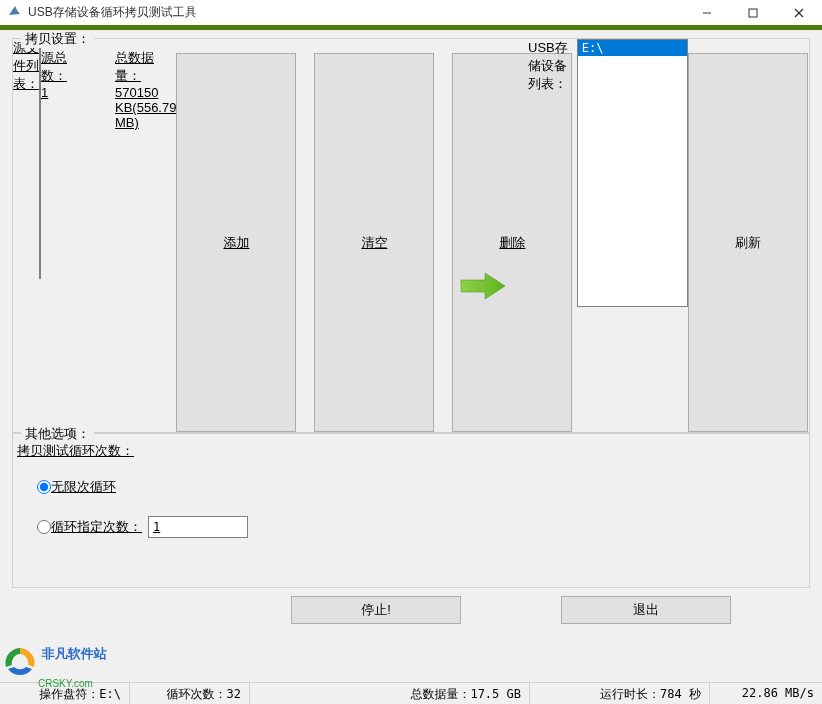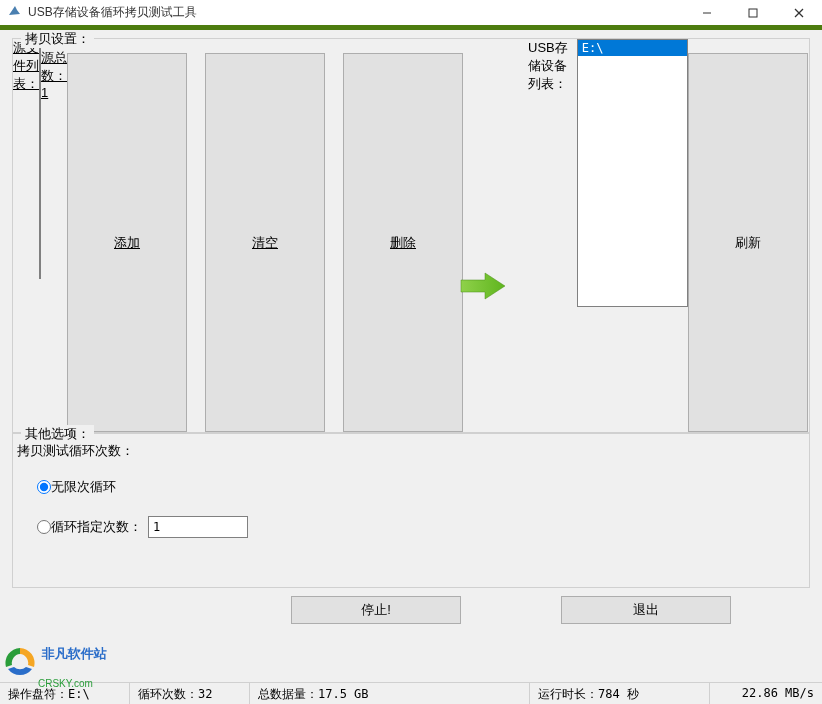--- a/index.html
+++ b/index.html
@@ -150,20 +150,21 @@
     }
     .arrow-wrap {
       width: 50px;
       display: flex;
       align-items: center;
       justify-content: center;
       padding-top: 100px;
     }
     .other-options {
       height: 155px;
+      text-decoration: underline;
     }
     .loop-section {
       padding: 8px 4px;
     }
     .loop-label {
       font-size: 13px;
       margin-bottom: 18px;
     }
     .radio-row {
       display: flex;
@@ -201,20 +202,21 @@
       background: #f0f0f0;
       border-top: 1px solid #d0d0d0;
       display: flex;
       font-size: 12px;
       font-family: "SimSun", monospace;
     }
     .status-cell {
       border-right: 1px solid #d0d0d0;
       padding: 3px 8px;
       white-space: nowrap;
+      text-align: right;
     }
     .status-cell.last {
       border-right: none;
       margin-left: auto;
     }
     .watermark {
       position: absolute;
       left: 2px;
       bottom: 8px;
       z-index: 10;
@@ -272,20 +274,21 @@
     <span class="groupbox-title">拷贝设置：</span>
     <div class="copy-settings-inner">
 
       <div class="left-col">
         <div class="section-label">源文件列表：</div>
         <div class="listbox left-listbox">
           <div class="list-item blurred">C:\                                                     </div>
         </div>
         <div class="stats-row">
           <span><span>源总数：</span><span>1</span></span>
+          <span><span>总数据量：</span><span>570150 KB(556.79 MB)</span></span>
         </div>
         <div class="btn-row">
           <button class="btn">添加</button>
           <button class="btn">清空</button>
           <button class="btn">删除</button>
         </div>
       </div>
 
       <div class="arrow-wrap">
         <svg width="48" height="32" viewBox="0 0 48 32">

